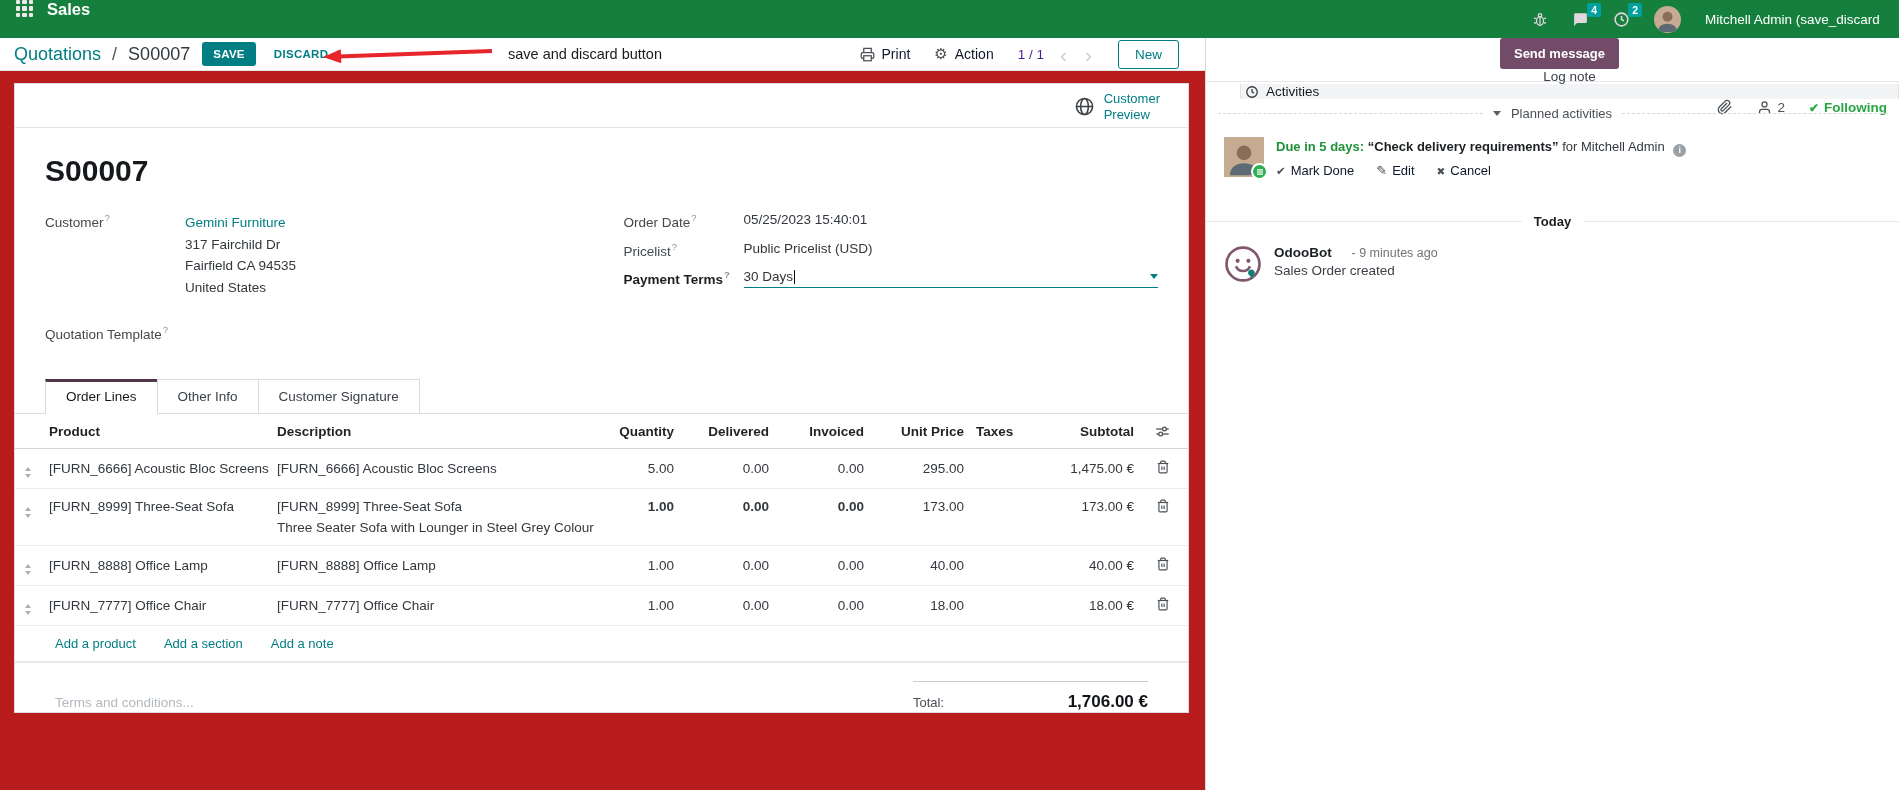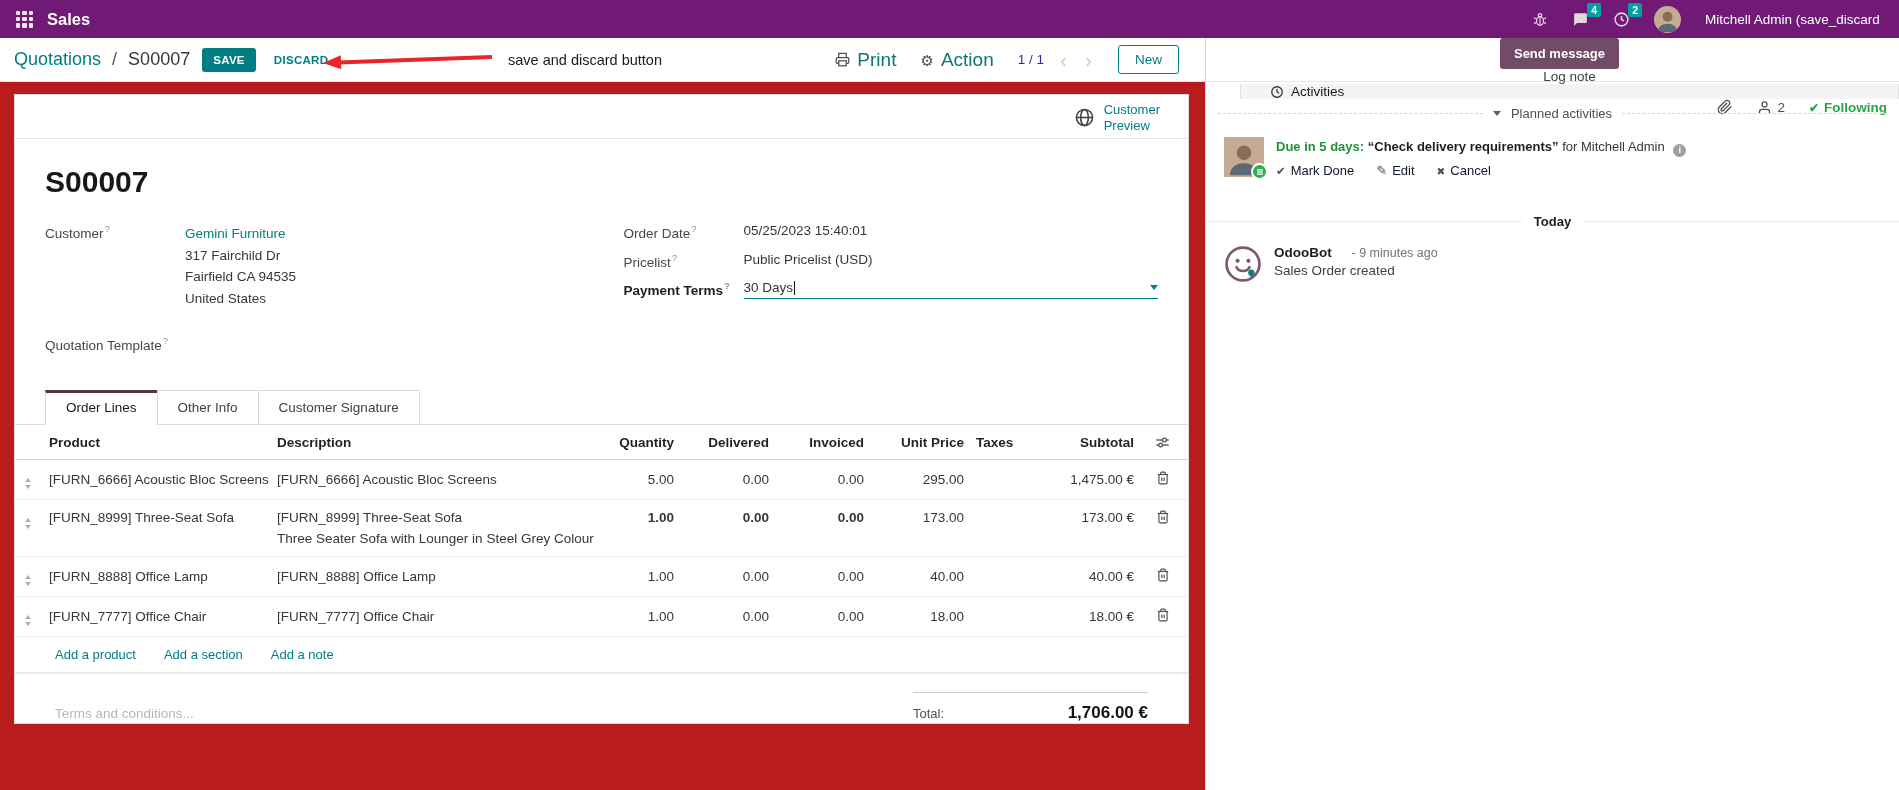--- a/index.html
+++ b/index.html
@@ -1,21 +1,21 @@
 <!DOCTYPE html>
 <html><head>
 <meta charset="utf-8">
 <style>
   * { margin:0; padding:0; box-sizing:border-box; }
   html,body { width:1899px; height:790px; overflow:hidden; background:#fff;
     font-family:"Liberation Sans","DejaVu Sans",sans-serif; font-size:13.5px; color:#333; }
   svg { display:block; }
 
   
-  .navbar { height:38px; background:#701a75; display:flex; align-items:center;
+  .navbar { height:38px; background:#15803d; display:flex; align-items:flex-start;
     padding:0 16px; position:relative; overflow:hidden; color:#fff; }
   .apps-icon { width:17px; height:17px; display:grid; grid-template-columns:repeat(3,1fr);
     gap:2px; margin-right:14px; cursor:pointer; }
   .apps-icon i { background:#efe7ec; border-radius:1px; }
   .brand { font-size:16.5px; font-weight:700; margin-right:28px; cursor:pointer; }
   .nav-menu { display:flex; gap:28px; }
   .nav-item { font-size:13.5px; color:#f0e9ee; cursor:pointer; white-space:nowrap; }
   .nav-right { position:absolute; left:1532px; top:0; height:38px; display:flex;
     align-items:center; gap:24px; }
   .nav-ico-wrap { position:relative; cursor:pointer; }
@@ -23,36 +23,36 @@
     font-size:10.5px; font-weight:700; padding:1px 4px; border-radius:2px; line-height:12px; }
   .nav-avatar { width:27px; height:27px; border-radius:50%; overflow:hidden; flex:none; cursor:pointer; }
   .nav-user { font-size:13.5px; color:#fff; white-space:nowrap; cursor:pointer; }
 
   
   .main-row { display:flex; height:752px; }
   .left-col { width:1205px; flex:none; display:flex; flex-direction:column; }
   .right-col { flex:1; border-left:1px solid #d9dadc; background:#fff; overflow:hidden; }
 
   
-  .control-row { height:44px; background:#fff; border-bottom:1px solid #e3e4e6;
+  .control-row { height:33px; background:#fff; border-bottom:1px solid #e3e4e6;
     display:flex; align-items:center; padding:0 14px; position:relative; }
   .breadcrumb { font-size:18px; white-space:nowrap; }
   .bc-parent { color:#017E84; cursor:pointer; }
   .bc-sep { color:#555; margin:0 6px; }
   .bc-current { color:#33383d; }
   .btn-save { margin-left:12px; background:#017E84; color:#fff; border:none; font-size:11.5px;
     font-weight:700; letter-spacing:.3px; padding:6px 11px; border-radius:3px; cursor:pointer; }
   .btn-discard { margin-left:18px; background:none; border:none; color:#017E84; font-size:11.5px;
     font-weight:700; letter-spacing:.3px; cursor:pointer; }
   .annotation { position:absolute; left:322px; top:50%; transform:translateY(-50%);
     display:flex; align-items:center; gap:14px; pointer-events:none; }
   .annotation-text { font-size:14.5px; color:#1a1a1a; white-space:nowrap; }
   .control-right { margin-left:auto; display:flex; align-items:center; gap:24px; padding-right:12px; }
   .ctrl-btn { display:flex; align-items:center; gap:7px; background:none; border:none;
-    font-size:19px; color:#0f766e; cursor:pointer; font-family:inherit; }
+    font-size:14px; color:#0f172a; cursor:pointer; font-family:inherit; }
   .icon-gear::before { content:"⚙"; font-size:15px; color:#4a4f54; line-height:1; }
   .pager { display:flex; align-items:center; gap:14px; }
   .pager-value { font-size:13.5px; color:#4c1d95; }
   .pager-prev::before { content:"‹"; }
   .pager-next::before { content:"›"; }
   .pager-prev,.pager-next { background:none; border:none; font-size:21px; color:#c9cdd1;
     line-height:1; cursor:pointer; padding:0 2px; }
   .btn-new { border:1px solid #017E84; color:#017E84; background:#fff; font-size:13.5px;
     padding:6px 16px; border-radius:3px; cursor:pointer; }
 
@@ -130,21 +130,21 @@
     justify-content:space-between; align-items:baseline;gap:12px; }
   .total-label { color:#4a5056; font-size:13px; }
   .total-value { font-size:17px; font-weight:700; color:#111417; }
 
   
   .chatter-top { height:44px; border-bottom:1px solid #e5e7ea; display:flex; align-items:stretch; padding-left:14px;flex-direction:column; }
   .btn-sendmsg { align-self:center; background:#714B67; color:#fff; border:none; font-size:13px;
     font-weight:700; padding:8px 14px; border-radius:3px; cursor:pointer; }
   .btn-lognote { align-self:center; background:none; border:none; color:#3c4248; font-size:13.5px;
     margin-left:20px; cursor:pointer; }
-  .btn-activities { display:flex; align-items:center; gap:7px; padding:0 29px; margin-left:20px;
+  .btn-activities { display:flex; align-items:center; gap:7px; padding:0 4px; margin-left:20px;
     background:#f3f4f6; border:none; border-left:1px solid #e0e2e5; border-right:1px solid #e0e2e5;
     font-size:13.5px; font-weight:500; color:#16191c; cursor:pointer; }
   .chatter-right { margin-left:auto; display:flex; align-items:center; gap:24px; padding-right:12px; }
   .followers { display:flex; align-items:center; gap:5px; background:none; border:none;
     color:#4a5056; font-size:13.5px; cursor:pointer; }
   .following { display:flex; align-items:center; gap:5px; background:none; border:none;
     color:#28a745; font-size:13.5px; font-weight:600; cursor:pointer; white-space:nowrap; }
   .icon-check-green::before { content:"✔"; color:#28a745; font-size:12px; }
 
   .planned-header { display:flex; align-items:center; gap:10px; margin:24px 12px 6px;

